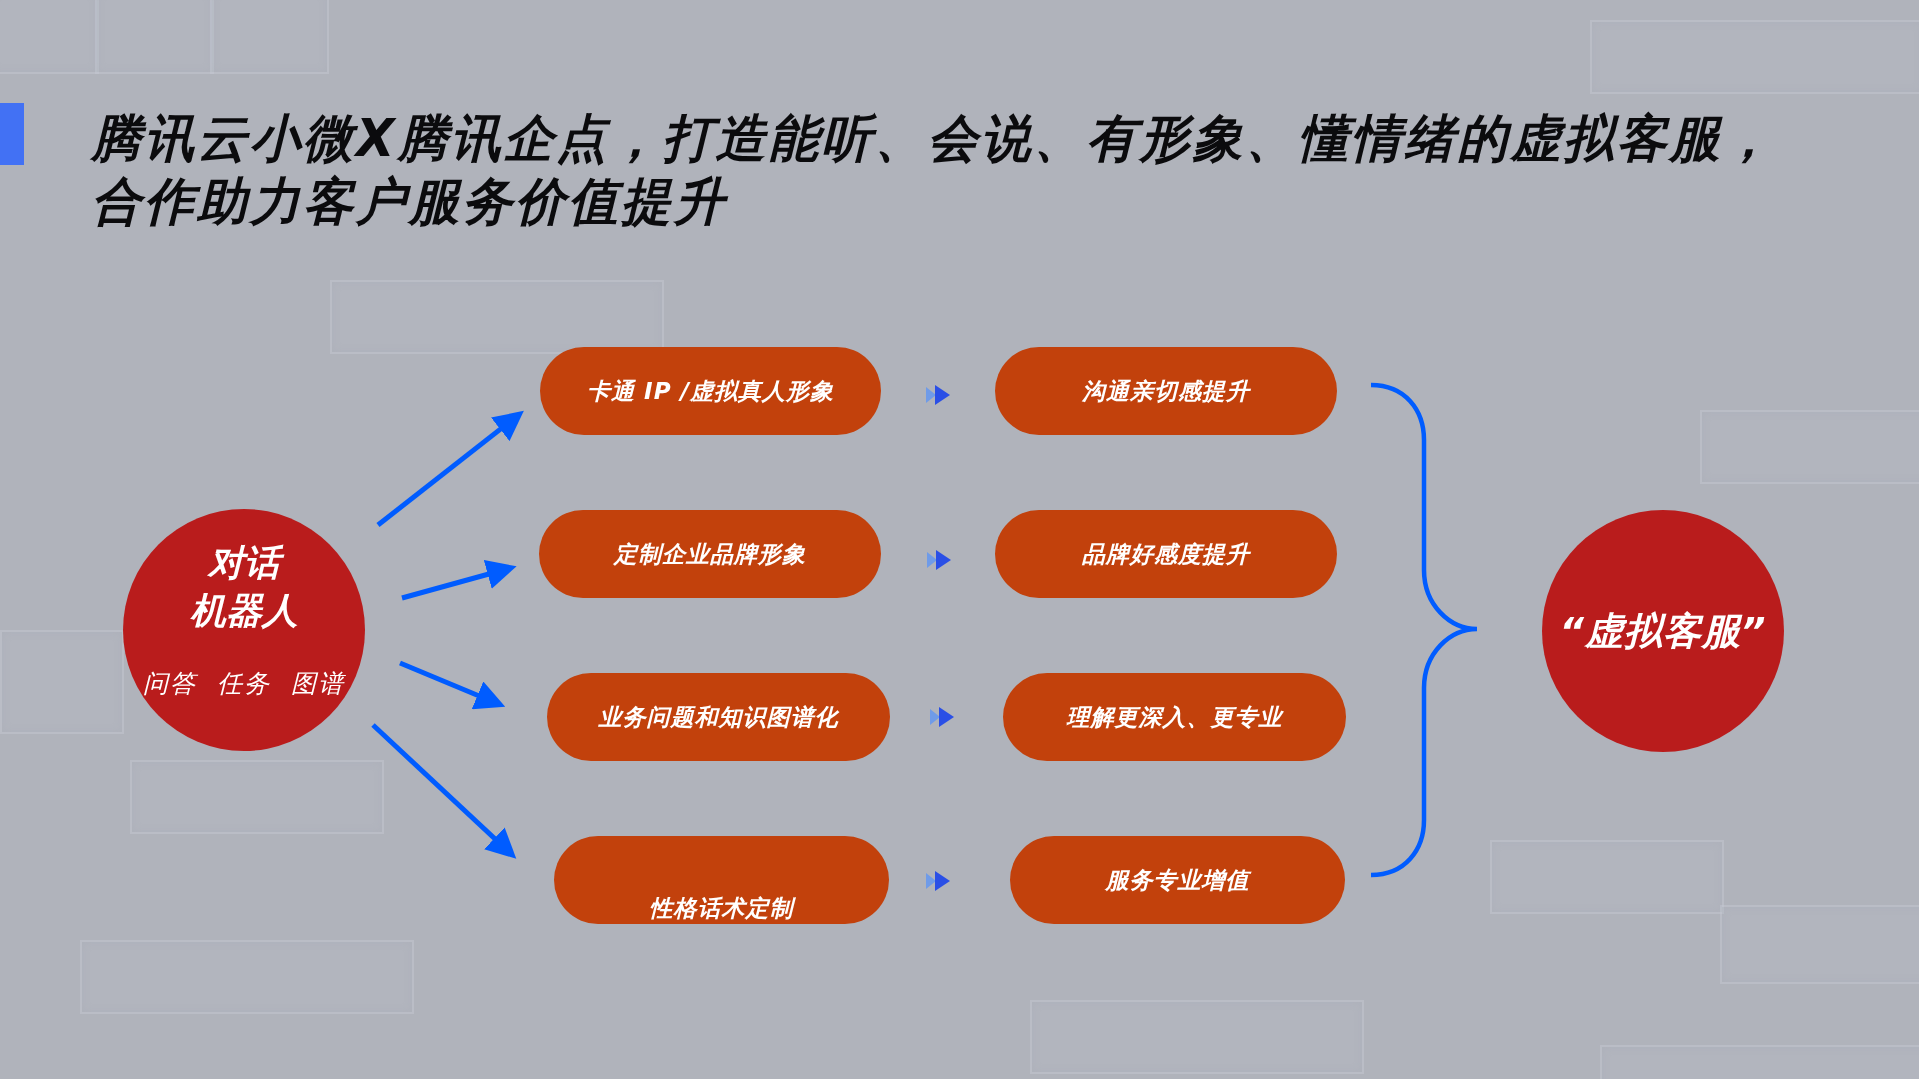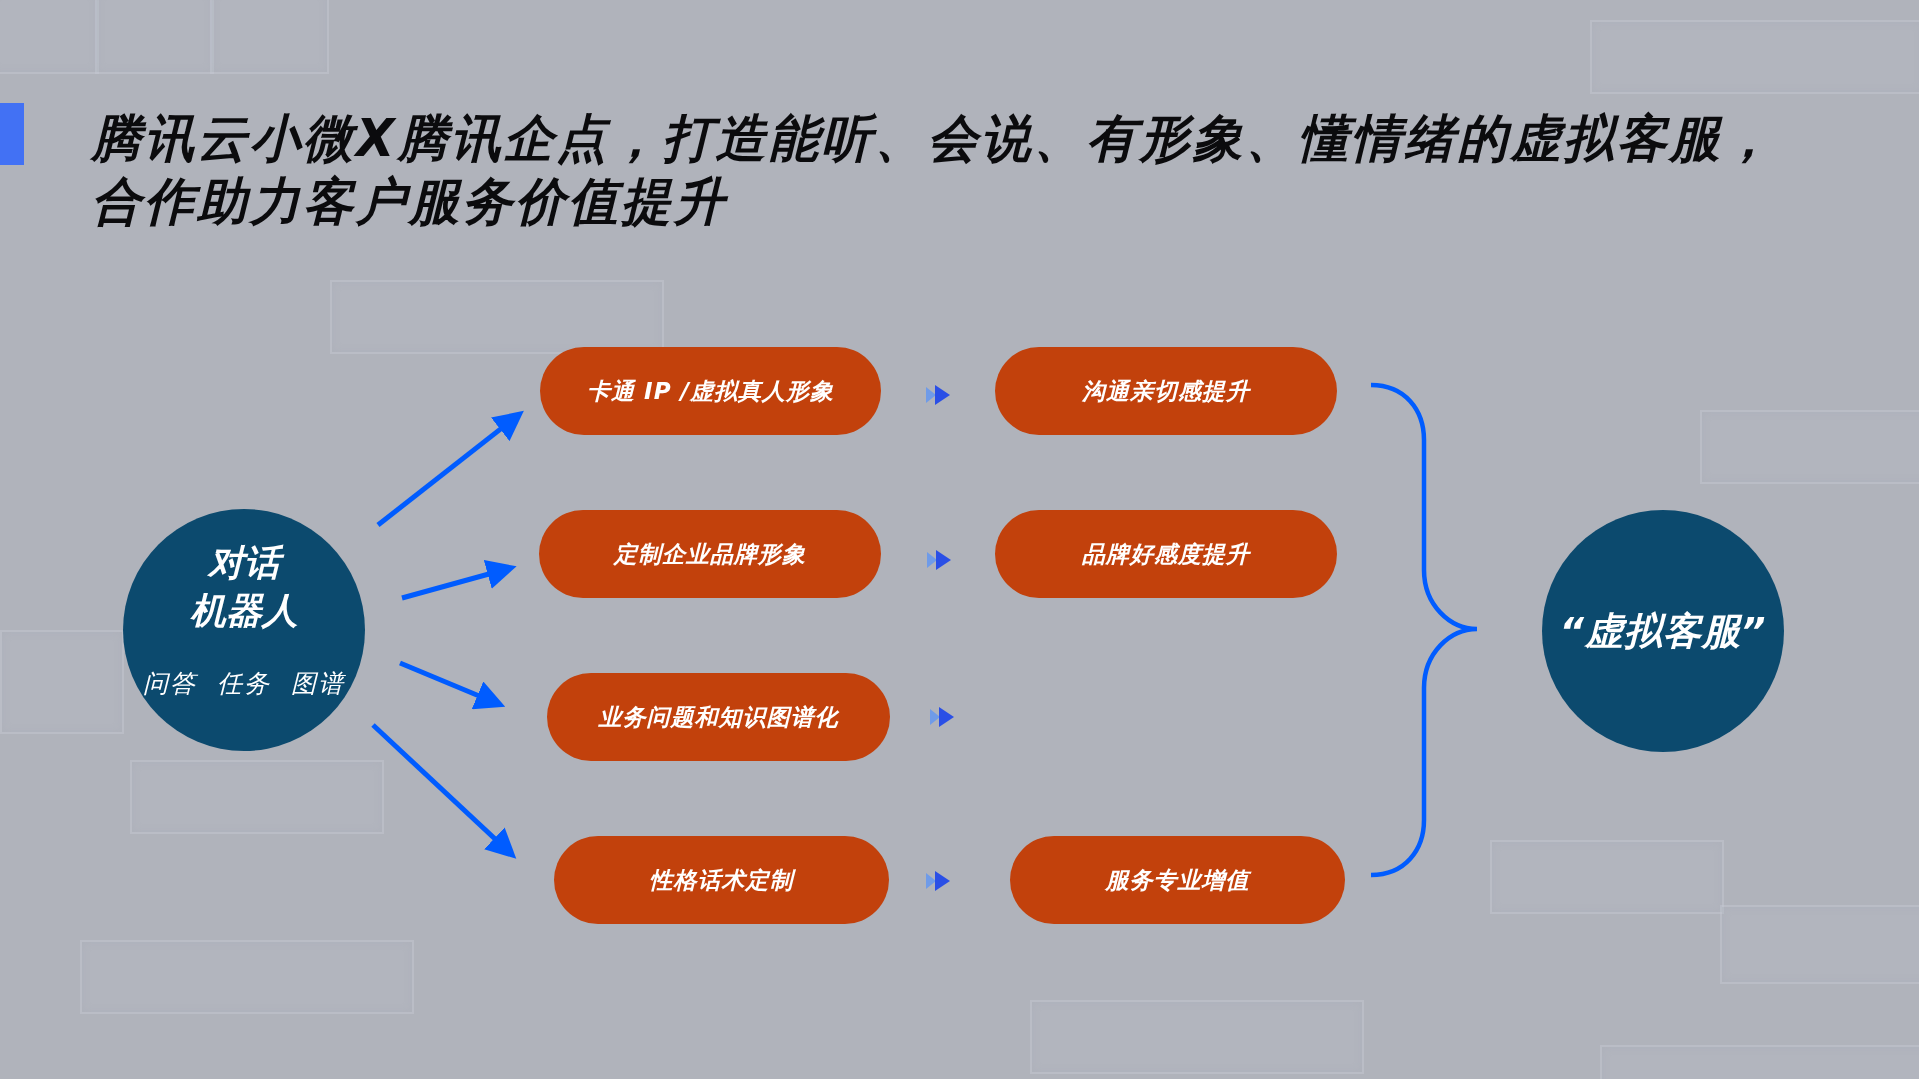--- a/index.html
+++ b/index.html
@@ -21,21 +21,21 @@
   .title {
     position: absolute; left: 91px; top: 108px; width: 1760px; z-index: 2;
     color: #0b0b0d; font-size: 50px; font-weight: bold; font-style: italic;
     line-height: 62px; letter-spacing: 3px; margin: 0;
     transform: scaleY(1.02);
   }
   .title span { display: block; white-space: nowrap; }
   .diagram { position: absolute; inset: 0; z-index: 3; }
   svg.lines { position: absolute; left: 0; top: 0; z-index: 3; }
   .circle {
-    position: absolute; border-radius: 50%; background: #0c4a6e;
+    position: absolute; border-radius: 50%; background: #b91c1c;
     color: #ffffff; display: flex; flex-direction: column;
     align-items: center; justify-content: center; z-index: 4;
     font-style: italic; font-weight: bold;
   }
   .circle-left { left: 123px; top: 509px; width: 242px; height: 242px; }
   .circle-left .main { font-size: 36px; line-height: 48px; text-align: center; margin-top: -22px; }
   .circle-left .sub { font-size: 25px; font-weight: normal; margin-top: 32px; letter-spacing: 2px; word-spacing: 10px; }
   .circle-right { left: 1542px; top: 510px; width: 242px; height: 242px; }
   .circle-right .main { font-size: 38px; letter-spacing: 1px; text-align: right; }
   .pill {
@@ -105,21 +105,21 @@
 
   <div class="pill" style="left:540px;top:347px;width:341px;">
     <span>卡通 IP /虚拟真人形象</span>
   </div>
   <div class="pill" style="left:539px;top:510px;width:342px;">
     <span>定制企业品牌形象</span>
   </div>
   <div class="pill" style="left:547px;top:673px;width:343px;">
     <span>业务问题和知识图谱化</span>
   </div>
-  <div class="pill" style="left:554px;top:836px;width:335px;">
+  <div class="pill" style="left:554px;top:836px;width:335px;align-items:flex-end;">
     <span>性格话术定制</span>
   </div>
 
   <svg class="next-arrow" style="left:926px;top:385px;" viewBox="0 0 26 20">
     <path d="M0,2 L10,10 L0,18 Z" fill="#6f9be8"></path>
       <path d="M9,0 L24,10 L9,20 Z" fill="#2a4fe6"></path>
   </svg>
   <svg class="next-arrow" style="left:927px;top:550px;" viewBox="0 0 26 20">
     <path d="M0,2 L10,10 L0,18 Z" fill="#6f9be8"></path>
       <path d="M9,0 L24,10 L9,20 Z" fill="#2a4fe6"></path>
@@ -132,20 +132,23 @@
     <path d="M0,2 L10,10 L0,18 Z" fill="#6f9be8"></path>
       <path d="M9,0 L24,10 L9,20 Z" fill="#2a4fe6"></path>
   </svg>
 
   <div class="pill" style="left:995px;top:347px;width:342px;font-family:Liberation Mono, monospace;">
     <span>沟通亲切感提升</span>
   </div>
   <div class="pill" style="left:995px;top:510px;width:342px;">
     <span>品牌好感度提升</span>
   </div>
+  <div class="pill" style="left:1003px;top:673px;width:343px;">
+    <span>理解更深入、更专业</span>
+  </div>
   <div class="pill" style="left:1010px;top:836px;width:335px;">
     <span>服务专业增值</span>
   </div>
 
   <div class="circle circle-right">
     <div class="main">“虚拟客服”</div>
   </div>
 </div>
 
 </body></html>

